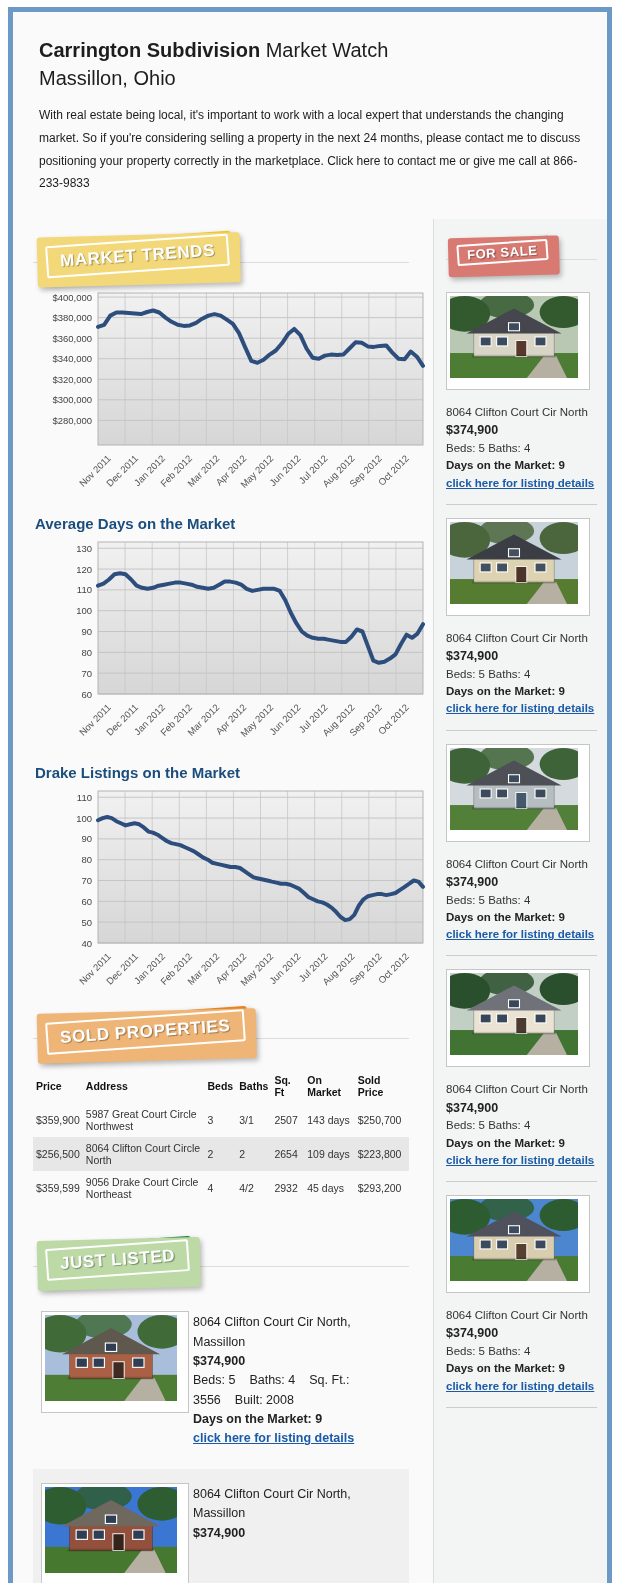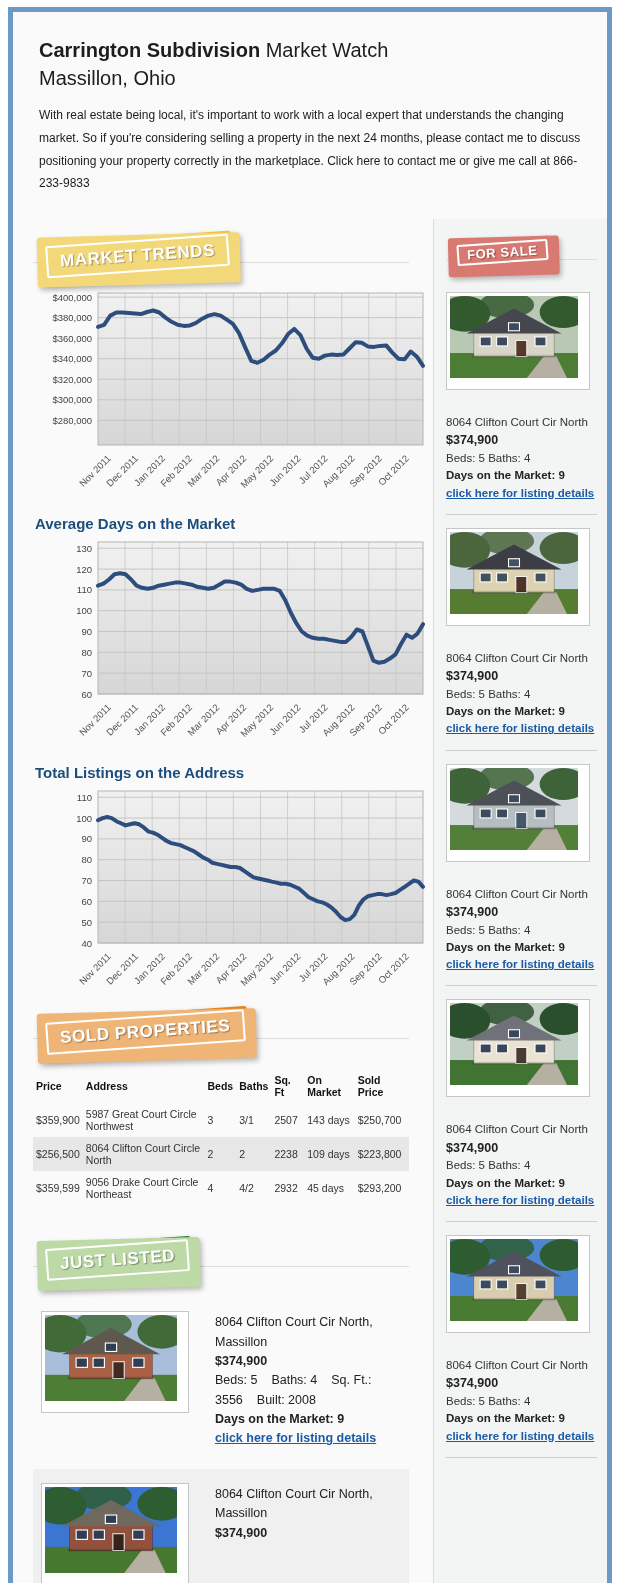--- a/index.html
+++ b/index.html
@@ -27,35 +27,35 @@
   .badge-row.small{height:44px;}
   .badge-row.small .rule{top:26px;}
   h2.sec{font-size:15px;color:#1c4e7d;margin:14px 0 6px 2px;font-weight:bold;}
   .chart-wrap{margin-bottom:6px;margin-left:19px;}
   
   table.sold{width:100%;border-collapse:collapse;font-size:10.5px;color:#333;margin:6px 0 28px 0;}
   table.sold th{text-align:left;font-weight:bold;color:#111;padding:5px 3px;}
   table.sold td{padding:5px 3px;}
   table.sold tr.alt{background:#e7e7e7;}
   
-  .jl-item{display:flex;gap:26px;padding:14px 8px;margin-top:6px;}
+  .jl-item{display:flex;gap:4px;padding:14px 8px;margin-top:6px;}
   .jl-item.alt{background:#f0f0f0;}
   .photo{background:#fff;border:1px solid #c6c6c6;padding:3px;flex:0 0 auto;}
   .photo svg{display:block;}
   .jl-text{font-size:12.5px;line-height:1.55;padding-top:2px;}
   .jl-text .addr{color:#222;}
   .jl-text .price{font-weight:bold;}
   .jl-text .dom{font-weight:bold;}
   .specs b{font-weight:normal;}
   .specs span.v{font-weight:normal;margin-right:14px;}
   a.listing-link{color:#1b5aa8;font-weight:bold;font-size:12.5px;}
   
   .fs-item{padding:13px 0 12px 0;border-bottom:1px solid #ccc;}
   .fs-item:last-child{border-bottom:1px solid #ccc;}
-  .fs-text{font-size:11.5px;line-height:1.5;margin-top:24px;color:#333;}
+  .fs-text{font-size:11.5px;line-height:1.5;margin-top:14px;color:#333;}
   .fs-text .price{font-weight:bold;font-size:12.5px;color:#222;}
   .fs-text .dom{font-weight:bold;color:#222;}
   .fs-text a.listing-link{font-size:11.5px;}
 </style>
 </head>
 <body>
 
 <div class="frame">
   <div class="header">
     <h1 class="title"><b>Carrington Subdivision</b><span> Market Watch</span><br>
@@ -171,21 +171,21 @@
               <text x="222.04166666666666" y="170" text-anchor="end" font-size="9.5" fill="#555" transform="rotate(-45 222.04166666666666 170)">May 2012</text>
               <text x="249.125" y="170" text-anchor="end" font-size="9.5" fill="#555" transform="rotate(-45 249.125 170)">Jun 2012</text>
               <text x="276.20833333333337" y="170" text-anchor="end" font-size="9.5" fill="#555" transform="rotate(-45 276.20833333333337 170)">Jul 2012</text>
               <text x="303.2916666666667" y="170" text-anchor="end" font-size="9.5" fill="#555" transform="rotate(-45 303.2916666666667 170)">Aug 2012</text>
               <text x="330.375" y="170" text-anchor="end" font-size="9.5" fill="#555" transform="rotate(-45 330.375 170)">Sep 2012</text>
               <text x="357.4583333333333" y="170" text-anchor="end" font-size="9.5" fill="#555" transform="rotate(-45 357.4583333333333 170)">Oct 2012</text>
             </svg></div>
       </div>
 
       <div>
-        <h2 class="sec">Total Listings on the Address</h2>
+        <h2 class="sec">Drake Listings on the Market</h2>
         <div class="chart-wrap"><svg width="375" height="208" viewBox="0 0 375 208">
               <defs>
                 <linearGradient id="gd2" x1="0" y1="0" x2="0" y2="1">
                   <stop offset="0" stop-color="#f1f1f1"></stop>
                   <stop offset="1" stop-color="#d6d6d6"></stop>
                 </linearGradient>
               </defs>
               <rect x="46" y="4" width="325" height="152" fill="url(#gd2)"></rect>
               <line x1="73.08333333333333" y1="4" x2="73.08333333333333" y2="156" stroke="#c7c7c7" stroke-width="1" opacity="0.8"></line>
               <line x1="100.16666666666666" y1="4" x2="100.16666666666666" y2="156" stroke="#c7c7c7" stroke-width="1" opacity="0.8"></line>
@@ -256,21 +256,21 @@
               <td>3/1</td>
               <td>2507</td>
               <td>143 days</td>
               <td>$250,700</td>
             </tr>
             <tr class="alt">
               <td>$256,500</td>
               <td>8064 Clifton Court Circle North</td>
               <td>2</td>
               <td>2</td>
-              <td>2238</td>
+              <td>2654</td>
               <td>109 days</td>
               <td>$223,800</td>
             </tr>
             <tr>
               <td>$359,599</td>
               <td>9056 Drake Court Circle Northeast</td>
               <td>4</td>
               <td>4/2</td>
               <td>2932</td>
               <td>45 days</td>

